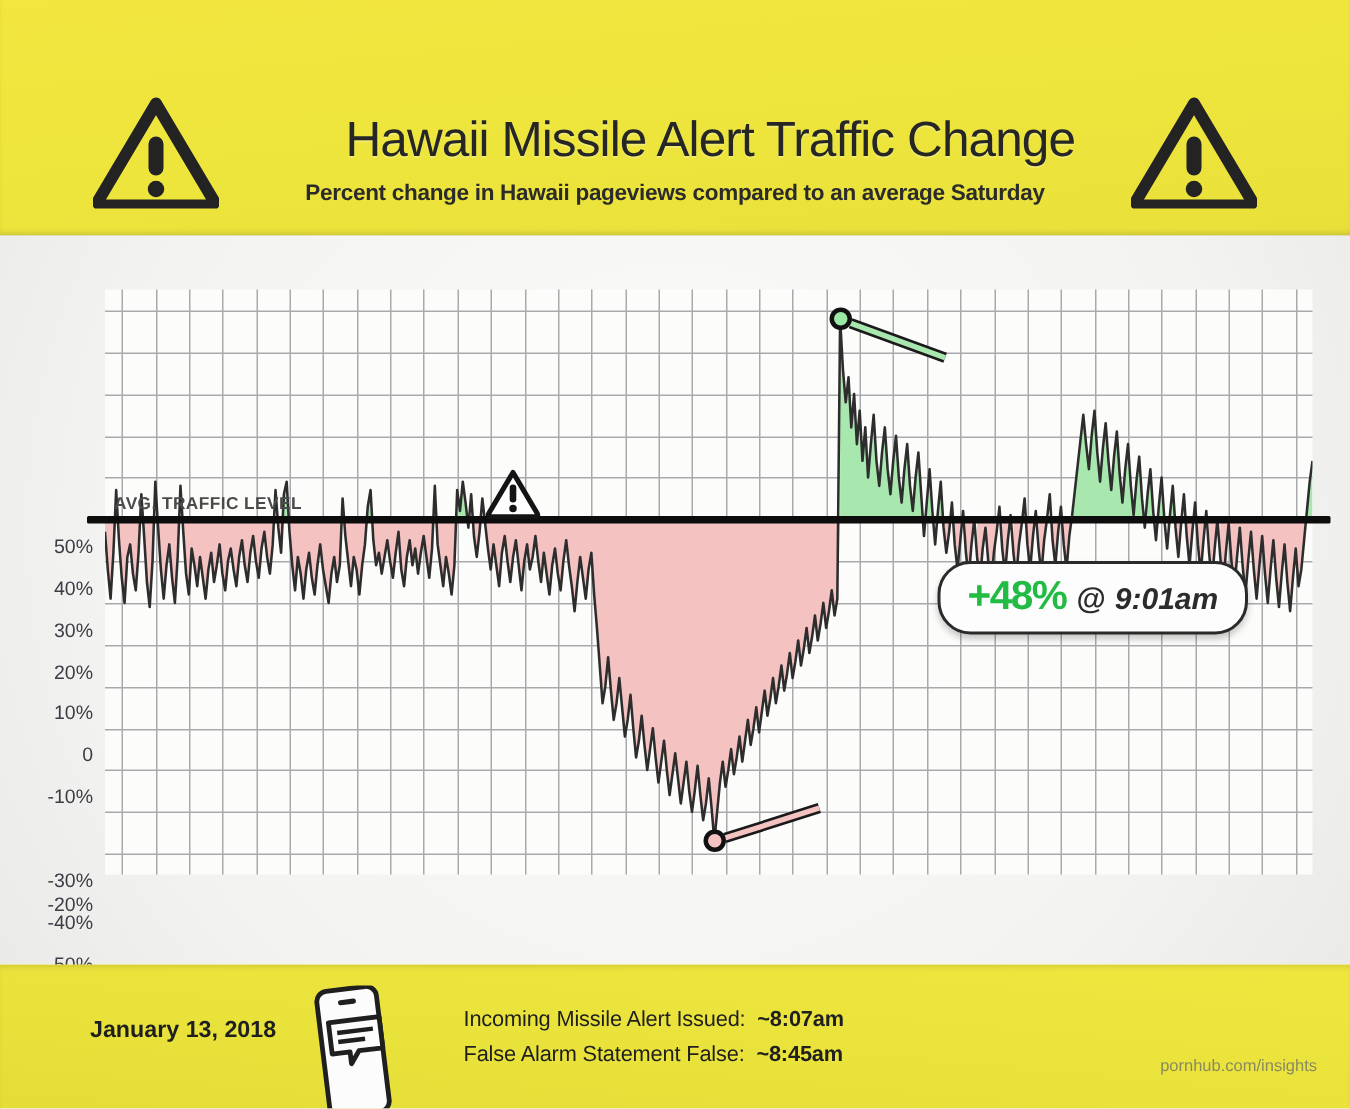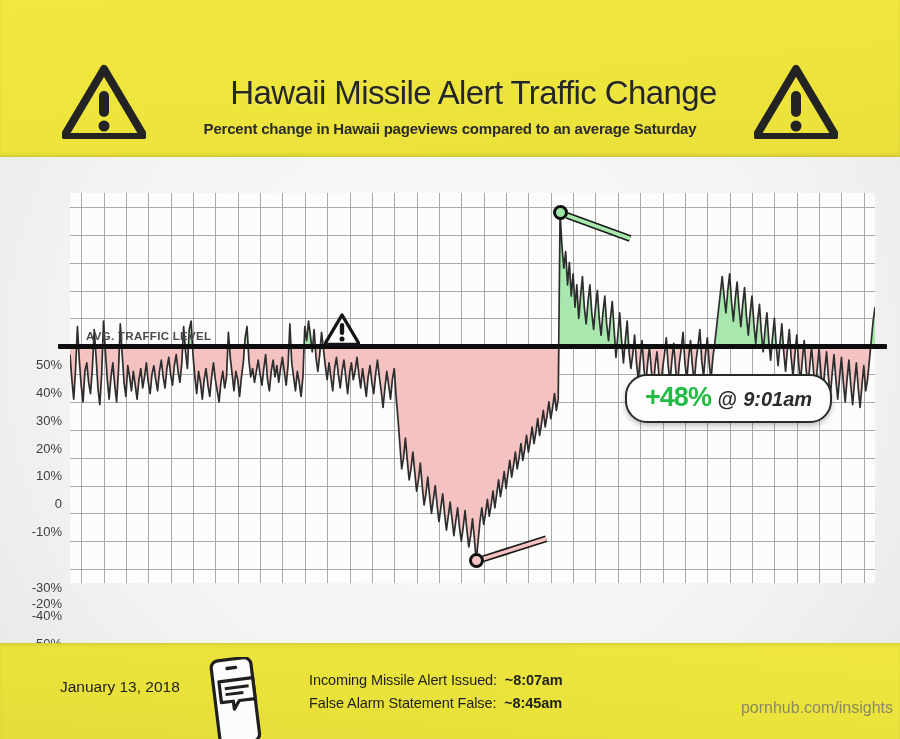--- a/index.html
+++ b/index.html
@@ -90,28 +90,28 @@
   .leader{position:absolute;z-index:19;}
   .warn-chart{position:absolute;z-index:22;width:38px;height:34px;}
 
   
   .footer{
     position:absolute;left:0;top:643px;width:900px;height:96px;
     background:linear-gradient(185deg,#efe73e 0%,#e9e23b 60%,#e4dd38 100%);
     box-shadow:inset 0 3px 4px -2px rgba(0,0,0,.15);
   }
   .footer-date{
-    position:absolute;left:60px;top:35px;font-size:15.5px;font-weight:normal;color:#1f1f1f;
+    position:absolute;left:60px;top:35px;font-size:15.5px;font-weight:bold;color:#1f1f1f;
   }
   .phone-icon{position:absolute;left:206px;top:14px;width:58px;height:82px;}
   .footer-lines{position:absolute;left:309px;top:29px;}
   .footer-line{font-size:14.5px;color:#1f1f1f;margin-bottom:7px;letter-spacing:-.1px;}
   .footer-line b{font-weight:bold;}
   .footer-url{
-    position:absolute;right:7px;bottom:22px;font-size:16px;color:#8a8a62;
+    position:absolute;right:22px;bottom:22px;font-size:11px;color:#8a8a62;
   }
 </style>
 </head>
 <body>
 
 <div class="infographic">
 
   <div class="header">
     <div class="title">Hawaii Missile Alert Traffic Change</div>
     <div class="subtitle">Percent change in Hawaii pageviews compared to an average Saturday</div>
@@ -183,21 +183,21 @@
           <div class="gridline-v" style="left: 749.097px;"></div>
           <div class="gridline-v" style="left: 771.458px;"></div>
           <div class="gridline-v" style="left: 793.819px;"></div>
         </div>
       <svg class="series-svg" id="series-svg" width="805" height="390">
           <path d="M 7.45 153.21 L 7.45 133.71 L 9.32 153.21 Z M 24.22 153.21 L 24.22 136.50 L 26.09 153.21 Z M 33.54 153.21 L 33.54 128.14 L 35.41 153.21 Z M 50.31 153.21 L 50.31 130.93 L 52.18 153.21 Z M 113.67 153.21 L 113.67 133.71 L 115.53 153.21 Z M 119.26 153.21 L 119.26 136.50 L 121.12 128.14 L 122.99 153.21 Z M 158.39 153.21 L 158.39 139.29 L 160.25 153.21 Z M 175.16 153.21 L 175.16 144.86 L 177.03 133.71 L 178.89 153.21 Z M 219.88 153.21 L 219.88 130.93 L 221.75 153.21 Z M 234.79 153.21 L 234.79 133.71 L 236.66 147.64 L 238.52 128.14 L 240.38 142.07 L 242.25 153.21 Z M 244.11 153.21 L 244.11 136.50 L 245.97 153.21 Z M 251.56 153.21 L 251.56 139.29 L 253.43 153.21 Z M 490.08 153.21 L 490.08 19.50 L 491.94 52.93 L 493.81 75.21 L 495.67 58.50 L 497.53 91.93 L 499.40 69.64 L 501.26 103.07 L 503.13 80.79 L 504.99 114.21 L 506.85 91.93 L 508.72 125.36 L 510.58 103.07 L 512.44 83.57 L 514.31 114.21 L 516.17 130.93 L 518.03 108.64 L 519.90 91.93 L 521.76 119.79 L 523.62 136.50 L 525.49 114.21 L 527.35 97.50 L 529.21 125.36 L 531.08 142.07 L 532.94 119.79 L 534.80 103.07 L 536.67 130.93 L 538.53 147.64 L 540.39 125.36 L 542.26 108.64 L 544.12 136.50 L 545.98 153.21 Z M 547.85 153.21 L 547.85 142.07 L 549.71 119.79 L 551.57 147.64 L 553.44 153.21 Z M 555.30 153.21 L 555.30 147.64 L 557.16 128.14 L 559.03 153.21 Z M 564.62 153.21 L 564.62 142.07 L 566.48 153.21 Z M 572.07 153.21 L 572.07 147.64 L 573.94 153.21 Z M 596.30 153.21 L 596.30 144.86 L 598.16 153.21 Z M 603.75 153.21 L 603.75 150.43 L 605.61 153.21 Z M 613.07 153.21 L 613.07 139.29 L 614.93 153.21 Z M 620.52 153.21 L 620.52 147.64 L 622.38 153.21 Z M 629.84 153.21 L 629.84 136.50 L 631.70 153.21 Z M 637.29 153.21 L 637.29 144.86 L 639.16 153.21 Z M 644.75 153.21 L 644.75 150.43 L 646.61 133.71 L 648.47 117.00 L 650.34 100.29 L 652.20 83.57 L 654.06 103.07 L 655.93 119.79 L 657.79 97.50 L 659.65 80.79 L 661.52 108.64 L 663.38 128.14 L 665.24 105.86 L 667.11 89.14 L 668.97 114.21 L 670.83 133.71 L 672.70 111.43 L 674.56 94.71 L 676.42 122.57 L 678.29 142.07 L 680.15 119.79 L 682.01 103.07 L 683.88 130.93 L 685.74 150.43 L 687.60 128.14 L 689.47 111.43 L 691.33 139.29 L 693.19 153.21 Z M 695.06 153.21 L 695.06 136.50 L 696.92 119.79 L 698.78 147.64 L 700.65 153.21 Z M 702.51 153.21 L 702.51 144.86 L 704.38 125.36 L 706.24 153.21 Z M 709.97 153.21 L 709.97 150.43 L 711.83 130.93 L 713.69 153.21 Z M 719.28 153.21 L 719.28 136.50 L 721.15 153.21 Z M 726.74 153.21 L 726.74 142.07 L 728.60 153.21 Z M 734.19 153.21 L 734.19 147.64 L 736.05 153.21 Z M 801.27 153.21 L 801.27 147.64 L 803.14 128.14 L 805.00 114.21 L 805.00 153.21 Z " fill="#a8e8ae" stroke="none"></path>
           <path d="M 0.00 153.21 L 0.00 161.57 L 1.86 186.64 L 3.73 206.14 L 5.59 175.50 L 7.45 153.21 Z M 9.32 153.21 L 9.32 167.14 L 11.18 192.21 L 13.04 208.93 L 14.91 178.29 L 16.77 169.93 L 18.63 189.43 L 20.50 200.57 L 22.36 175.50 L 24.22 153.21 Z M 26.09 153.21 L 26.09 164.36 L 27.95 195.00 L 29.81 211.71 L 31.68 181.07 L 33.54 153.21 Z M 35.41 153.21 L 35.41 158.79 L 37.27 186.64 L 39.13 206.14 L 41.00 183.86 L 42.86 169.93 L 44.72 192.21 L 46.59 208.93 L 48.45 178.29 L 50.31 153.21 Z M 52.18 153.21 L 52.18 161.57 L 54.04 189.43 L 55.90 203.36 L 57.77 172.71 L 59.63 183.86 L 61.49 197.79 L 63.36 178.29 L 65.22 192.21 L 67.08 206.14 L 68.95 186.64 L 70.81 175.50 L 72.67 195.00 L 74.54 183.86 L 76.40 169.93 L 78.26 189.43 L 80.13 200.57 L 81.99 181.07 L 83.85 172.71 L 85.72 186.64 L 87.58 197.79 L 89.44 178.29 L 91.31 167.14 L 93.17 183.86 L 95.03 195.00 L 96.90 175.50 L 98.76 164.36 L 100.63 181.07 L 102.49 192.21 L 104.35 172.71 L 106.22 161.57 L 108.08 178.29 L 109.94 189.43 L 111.81 169.93 L 113.67 153.21 Z M 115.53 153.21 L 115.53 158.79 L 117.40 175.50 L 119.26 153.21 Z M 122.99 153.21 L 122.99 161.57 L 124.85 183.86 L 126.71 200.57 L 128.58 178.29 L 130.44 189.43 L 132.30 206.14 L 134.17 186.64 L 136.03 175.50 L 137.89 192.21 L 139.76 203.36 L 141.62 183.86 L 143.48 169.93 L 145.35 186.64 L 147.21 197.79 L 149.07 208.93 L 150.94 189.43 L 152.80 178.29 L 154.66 195.00 L 156.53 183.86 L 158.39 153.21 Z M 160.25 153.21 L 160.25 164.36 L 162.12 181.07 L 163.98 197.79 L 165.84 178.29 L 167.71 186.64 L 169.57 203.36 L 171.44 183.86 L 173.30 169.93 L 175.16 153.21 Z M 178.89 153.21 L 178.89 167.14 L 180.75 183.86 L 182.62 175.50 L 184.48 189.43 L 186.34 178.29 L 188.21 167.14 L 190.07 181.07 L 191.93 192.21 L 193.80 175.50 L 195.66 161.57 L 197.52 186.64 L 199.39 197.79 L 201.25 178.29 L 203.11 167.14 L 204.98 183.86 L 206.84 172.71 L 208.70 189.43 L 210.57 175.50 L 212.43 164.36 L 214.29 178.29 L 216.16 192.21 L 218.02 172.71 L 219.88 153.21 Z M 221.75 153.21 L 221.75 169.93 L 223.61 183.86 L 225.47 197.79 L 227.34 178.29 L 229.20 189.43 L 231.06 203.36 L 232.93 183.86 L 234.79 153.21 Z M 242.25 153.21 L 242.25 158.79 L 244.11 153.21 Z M 245.97 153.21 L 245.97 164.36 L 247.84 178.29 L 249.70 161.57 L 251.56 153.21 Z M 253.43 153.21 L 253.43 156.00 L 255.29 172.71 L 257.15 186.64 L 259.02 169.93 L 260.88 183.86 L 262.74 197.79 L 264.61 175.50 L 266.47 164.36 L 268.33 181.07 L 270.20 195.00 L 272.06 178.29 L 273.92 167.14 L 275.79 183.86 L 277.65 200.57 L 279.51 181.07 L 281.38 169.93 L 283.24 186.64 L 285.10 178.29 L 286.97 164.36 L 288.83 181.07 L 290.69 195.00 L 292.56 175.50 L 294.42 189.43 L 296.28 203.36 L 298.15 183.86 L 300.01 172.71 L 301.88 189.43 L 303.74 200.57 L 305.60 181.07 L 307.47 167.14 L 309.33 183.86 L 311.19 197.79 L 313.06 214.50 L 314.92 195.00 L 316.78 178.29 L 318.65 192.21 L 320.51 206.14 L 322.37 186.64 L 324.24 175.50 L 326.10 203.36 L 327.96 225.64 L 329.83 250.71 L 331.69 275.79 L 333.55 264.64 L 335.42 245.14 L 337.28 267.43 L 339.14 286.93 L 341.01 275.79 L 342.87 259.07 L 344.73 278.57 L 346.60 298.07 L 348.46 286.93 L 350.32 270.21 L 352.19 292.50 L 354.05 312.00 L 355.91 300.86 L 357.78 284.14 L 359.64 303.64 L 361.50 320.36 L 363.37 306.43 L 365.23 292.50 L 367.09 312.00 L 368.96 328.71 L 370.82 314.79 L 372.69 300.86 L 374.55 320.36 L 376.41 337.07 L 378.28 323.14 L 380.14 309.21 L 382.00 325.93 L 383.87 342.64 L 385.73 328.71 L 387.59 314.79 L 389.46 334.29 L 391.32 348.21 L 393.18 334.29 L 395.05 317.57 L 396.91 337.07 L 398.77 353.79 L 400.64 342.64 L 402.50 325.93 L 404.36 345.43 L 406.23 367.71 L 408.09 348.21 L 409.95 328.71 L 411.82 314.79 L 413.68 331.50 L 415.54 320.36 L 417.41 306.43 L 419.27 323.14 L 421.13 312.00 L 423.00 298.07 L 424.86 314.79 L 426.72 300.86 L 428.59 286.93 L 430.45 303.64 L 432.31 292.50 L 434.18 278.57 L 436.04 295.29 L 437.91 281.36 L 439.77 267.43 L 441.63 284.14 L 443.50 273.00 L 445.36 259.07 L 447.22 275.79 L 449.09 264.64 L 450.95 250.71 L 452.81 267.43 L 454.68 256.29 L 456.54 242.36 L 458.40 259.07 L 460.27 247.93 L 462.13 234.00 L 463.99 250.71 L 465.86 239.57 L 467.72 225.64 L 469.58 242.36 L 471.45 231.21 L 473.31 217.29 L 475.17 234.00 L 477.04 222.86 L 478.90 208.93 L 480.76 225.64 L 482.63 214.50 L 484.49 200.57 L 486.35 217.29 L 488.22 206.14 L 490.08 153.21 Z M 545.98 153.21 L 545.98 164.36 L 547.85 153.21 Z M 553.44 153.21 L 553.44 169.93 L 555.30 153.21 Z M 559.03 153.21 L 559.03 158.79 L 560.89 175.50 L 562.75 161.57 L 564.62 153.21 Z M 566.48 153.21 L 566.48 169.93 L 568.34 186.64 L 570.21 167.14 L 572.07 153.21 Z M 573.94 153.21 L 573.94 175.50 L 575.80 192.21 L 577.66 169.93 L 579.53 153.21 Z M 581.39 153.21 L 581.39 178.29 L 583.25 195.00 L 585.12 172.71 L 586.98 158.79 L 588.84 181.07 L 590.71 197.79 L 592.57 175.50 L 594.43 161.57 L 596.30 153.21 Z M 598.16 153.21 L 598.16 172.71 L 600.02 189.43 L 601.89 167.14 L 603.75 153.21 Z M 605.61 153.21 L 605.61 175.50 L 607.48 192.21 L 609.34 169.93 L 611.20 156.00 L 613.07 153.21 Z M 614.93 153.21 L 614.93 169.93 L 616.79 186.64 L 618.66 164.36 L 620.52 153.21 Z M 622.38 153.21 L 622.38 172.71 L 624.25 189.43 L 626.11 167.14 L 627.97 153.21 Z M 631.70 153.21 L 631.70 167.14 L 633.56 183.86 L 635.43 161.57 L 637.29 153.21 Z M 639.16 153.21 L 639.16 169.93 L 641.02 186.64 L 642.88 164.36 L 644.75 153.21 Z M 693.19 153.21 L 693.19 158.79 L 695.06 153.21 Z M 700.65 153.21 L 700.65 167.14 L 702.51 153.21 Z M 708.10 153.21 L 708.10 172.71 L 709.97 153.21 Z M 713.69 153.21 L 713.69 158.79 L 715.56 178.29 L 717.42 156.00 L 719.28 153.21 Z M 721.15 153.21 L 721.15 164.36 L 723.01 183.86 L 724.87 161.57 L 726.74 153.21 Z M 728.60 153.21 L 728.60 169.93 L 730.46 189.43 L 732.33 167.14 L 734.19 153.21 Z M 736.05 153.21 L 736.05 175.50 L 737.92 195.00 L 739.78 172.71 L 741.64 153.21 Z M 743.51 153.21 L 743.51 178.29 L 745.37 197.79 L 747.23 175.50 L 749.10 156.00 L 750.96 181.07 L 752.82 200.57 L 754.69 178.29 L 756.55 158.79 L 758.41 183.86 L 760.28 203.36 L 762.14 181.07 L 764.00 161.57 L 765.87 186.64 L 767.73 206.14 L 769.59 183.86 L 771.46 164.36 L 773.32 189.43 L 775.19 208.93 L 777.05 186.64 L 778.91 167.14 L 780.78 192.21 L 782.64 211.71 L 784.50 189.43 L 786.37 169.93 L 788.23 195.00 L 790.09 214.50 L 791.96 192.21 L 793.82 172.71 L 795.68 197.79 L 797.55 186.64 L 799.41 167.14 L 801.27 153.21 Z " fill="#f5c2c2" stroke="none"></path>
           <path d="M 0.00 161.57 L 1.86 186.64 L 3.73 206.14 L 5.59 175.50 L 7.45 133.71 L 9.32 167.14 L 11.18 192.21 L 13.04 208.93 L 14.91 178.29 L 16.77 169.93 L 18.63 189.43 L 20.50 200.57 L 22.36 175.50 L 24.22 136.50 L 26.09 164.36 L 27.95 195.00 L 29.81 211.71 L 31.68 181.07 L 33.54 128.14 L 35.41 158.79 L 37.27 186.64 L 39.13 206.14 L 41.00 183.86 L 42.86 169.93 L 44.72 192.21 L 46.59 208.93 L 48.45 178.29 L 50.31 130.93 L 52.18 161.57 L 54.04 189.43 L 55.90 203.36 L 57.77 172.71 L 59.63 183.86 L 61.49 197.79 L 63.36 178.29 L 65.22 192.21 L 67.08 206.14 L 68.95 186.64 L 70.81 175.50 L 72.67 195.00 L 74.54 183.86 L 76.40 169.93 L 78.26 189.43 L 80.13 200.57 L 81.99 181.07 L 83.85 172.71 L 85.72 186.64 L 87.58 197.79 L 89.44 178.29 L 91.31 167.14 L 93.17 183.86 L 95.03 195.00 L 96.90 175.50 L 98.76 164.36 L 100.63 181.07 L 102.49 192.21 L 104.35 172.71 L 106.22 161.57 L 108.08 178.29 L 109.94 189.43 L 111.81 169.93 L 113.67 133.71 L 115.53 158.79 L 117.40 175.50 L 119.26 136.50 L 121.12 128.14 L 122.99 161.57 L 124.85 183.86 L 126.71 200.57 L 128.58 178.29 L 130.44 189.43 L 132.30 206.14 L 134.17 186.64 L 136.03 175.50 L 137.89 192.21 L 139.76 203.36 L 141.62 183.86 L 143.48 169.93 L 145.35 186.64 L 147.21 197.79 L 149.07 208.93 L 150.94 189.43 L 152.80 178.29 L 154.66 195.00 L 156.53 183.86 L 158.39 139.29 L 160.25 164.36 L 162.12 181.07 L 163.98 197.79 L 165.84 178.29 L 167.71 186.64 L 169.57 203.36 L 171.44 183.86 L 173.30 169.93 L 175.16 144.86 L 177.03 133.71 L 178.89 167.14 L 180.75 183.86 L 182.62 175.50 L 184.48 189.43 L 186.34 178.29 L 188.21 167.14 L 190.07 181.07 L 191.93 192.21 L 193.80 175.50 L 195.66 161.57 L 197.52 186.64 L 199.39 197.79 L 201.25 178.29 L 203.11 167.14 L 204.98 183.86 L 206.84 172.71 L 208.70 189.43 L 210.57 175.50 L 212.43 164.36 L 214.29 178.29 L 216.16 192.21 L 218.02 172.71 L 219.88 130.93 L 221.75 169.93 L 223.61 183.86 L 225.47 197.79 L 227.34 178.29 L 229.20 189.43 L 231.06 203.36 L 232.93 183.86 L 234.79 133.71 L 236.66 147.64 L 238.52 128.14 L 240.38 142.07 L 242.25 158.79 L 244.11 136.50 L 245.97 164.36 L 247.84 178.29 L 249.70 161.57 L 251.56 139.29 L 253.43 156.00 L 255.29 172.71 L 257.15 186.64 L 259.02 169.93 L 260.88 183.86 L 262.74 197.79 L 264.61 175.50 L 266.47 164.36 L 268.33 181.07 L 270.20 195.00 L 272.06 178.29 L 273.92 167.14 L 275.79 183.86 L 277.65 200.57 L 279.51 181.07 L 281.38 169.93 L 283.24 186.64 L 285.10 178.29 L 286.97 164.36 L 288.83 181.07 L 290.69 195.00 L 292.56 175.50 L 294.42 189.43 L 296.28 203.36 L 298.15 183.86 L 300.01 172.71 L 301.88 189.43 L 303.74 200.57 L 305.60 181.07 L 307.47 167.14 L 309.33 183.86 L 311.19 197.79 L 313.06 214.50 L 314.92 195.00 L 316.78 178.29 L 318.65 192.21 L 320.51 206.14 L 322.37 186.64 L 324.24 175.50 L 326.10 203.36 L 327.96 225.64 L 329.83 250.71 L 331.69 275.79 L 333.55 264.64 L 335.42 245.14 L 337.28 267.43 L 339.14 286.93 L 341.01 275.79 L 342.87 259.07 L 344.73 278.57 L 346.60 298.07 L 348.46 286.93 L 350.32 270.21 L 352.19 292.50 L 354.05 312.00 L 355.91 300.86 L 357.78 284.14 L 359.64 303.64 L 361.50 320.36 L 363.37 306.43 L 365.23 292.50 L 367.09 312.00 L 368.96 328.71 L 370.82 314.79 L 372.69 300.86 L 374.55 320.36 L 376.41 337.07 L 378.28 323.14 L 380.14 309.21 L 382.00 325.93 L 383.87 342.64 L 385.73 328.71 L 387.59 314.79 L 389.46 334.29 L 391.32 348.21 L 393.18 334.29 L 395.05 317.57 L 396.91 337.07 L 398.77 353.79 L 400.64 342.64 L 402.50 325.93 L 404.36 345.43 L 406.23 367.71 L 408.09 348.21 L 409.95 328.71 L 411.82 314.79 L 413.68 331.50 L 415.54 320.36 L 417.41 306.43 L 419.27 323.14 L 421.13 312.00 L 423.00 298.07 L 424.86 314.79 L 426.72 300.86 L 428.59 286.93 L 430.45 303.64 L 432.31 292.50 L 434.18 278.57 L 436.04 295.29 L 437.91 281.36 L 439.77 267.43 L 441.63 284.14 L 443.50 273.00 L 445.36 259.07 L 447.22 275.79 L 449.09 264.64 L 450.95 250.71 L 452.81 267.43 L 454.68 256.29 L 456.54 242.36 L 458.40 259.07 L 460.27 247.93 L 462.13 234.00 L 463.99 250.71 L 465.86 239.57 L 467.72 225.64 L 469.58 242.36 L 471.45 231.21 L 473.31 217.29 L 475.17 234.00 L 477.04 222.86 L 478.90 208.93 L 480.76 225.64 L 482.63 214.50 L 484.49 200.57 L 486.35 217.29 L 488.22 206.14 L 490.08 19.50 L 491.94 52.93 L 493.81 75.21 L 495.67 58.50 L 497.53 91.93 L 499.40 69.64 L 501.26 103.07 L 503.13 80.79 L 504.99 114.21 L 506.85 91.93 L 508.72 125.36 L 510.58 103.07 L 512.44 83.57 L 514.31 114.21 L 516.17 130.93 L 518.03 108.64 L 519.90 91.93 L 521.76 119.79 L 523.62 136.50 L 525.49 114.21 L 527.35 97.50 L 529.21 125.36 L 531.08 142.07 L 532.94 119.79 L 534.80 103.07 L 536.67 130.93 L 538.53 147.64 L 540.39 125.36 L 542.26 108.64 L 544.12 136.50 L 545.98 164.36 L 547.85 142.07 L 549.71 119.79 L 551.57 147.64 L 553.44 169.93 L 555.30 147.64 L 557.16 128.14 L 559.03 158.79 L 560.89 175.50 L 562.75 161.57 L 564.62 142.07 L 566.48 169.93 L 568.34 186.64 L 570.21 167.14 L 572.07 147.64 L 573.94 175.50 L 575.80 192.21 L 577.66 169.93 L 579.53 153.21 L 581.39 178.29 L 583.25 195.00 L 585.12 172.71 L 586.98 158.79 L 588.84 181.07 L 590.71 197.79 L 592.57 175.50 L 594.43 161.57 L 596.30 144.86 L 598.16 172.71 L 600.02 189.43 L 601.89 167.14 L 603.75 150.43 L 605.61 175.50 L 607.48 192.21 L 609.34 169.93 L 611.20 156.00 L 613.07 139.29 L 614.93 169.93 L 616.79 186.64 L 618.66 164.36 L 620.52 147.64 L 622.38 172.71 L 624.25 189.43 L 626.11 167.14 L 627.97 153.21 L 629.84 136.50 L 631.70 167.14 L 633.56 183.86 L 635.43 161.57 L 637.29 144.86 L 639.16 169.93 L 641.02 186.64 L 642.88 164.36 L 644.75 150.43 L 646.61 133.71 L 648.47 117.00 L 650.34 100.29 L 652.20 83.57 L 654.06 103.07 L 655.93 119.79 L 657.79 97.50 L 659.65 80.79 L 661.52 108.64 L 663.38 128.14 L 665.24 105.86 L 667.11 89.14 L 668.97 114.21 L 670.83 133.71 L 672.70 111.43 L 674.56 94.71 L 676.42 122.57 L 678.29 142.07 L 680.15 119.79 L 682.01 103.07 L 683.88 130.93 L 685.74 150.43 L 687.60 128.14 L 689.47 111.43 L 691.33 139.29 L 693.19 158.79 L 695.06 136.50 L 696.92 119.79 L 698.78 147.64 L 700.65 167.14 L 702.51 144.86 L 704.38 125.36 L 706.24 153.21 L 708.10 172.71 L 709.97 150.43 L 711.83 130.93 L 713.69 158.79 L 715.56 178.29 L 717.42 156.00 L 719.28 136.50 L 721.15 164.36 L 723.01 183.86 L 724.87 161.57 L 726.74 142.07 L 728.60 169.93 L 730.46 189.43 L 732.33 167.14 L 734.19 147.64 L 736.05 175.50 L 737.92 195.00 L 739.78 172.71 L 741.64 153.21 L 743.51 178.29 L 745.37 197.79 L 747.23 175.50 L 749.10 156.00 L 750.96 181.07 L 752.82 200.57 L 754.69 178.29 L 756.55 158.79 L 758.41 183.86 L 760.28 203.36 L 762.14 181.07 L 764.00 161.57 L 765.87 186.64 L 767.73 206.14 L 769.59 183.86 L 771.46 164.36 L 773.32 189.43 L 775.19 208.93 L 777.05 186.64 L 778.91 167.14 L 780.78 192.21 L 782.64 211.71 L 784.50 189.43 L 786.37 169.93 L 788.23 195.00 L 790.09 214.50 L 791.96 192.21 L 793.82 172.71 L 795.68 197.79 L 797.55 186.64 L 799.41 167.14 L 801.27 147.64 L 803.14 128.14 L 805.00 114.21 " fill="none" stroke="#2d2d2d" stroke-width="1.7" stroke-linejoin="round"></path>
         </svg>
       <div class="zeroline" id="zeroline" style="top: 151.214px;"></div>
-      <div class="avg-label" id="avg-label" style="left: 6px; top: 137.214px; margin-left: 10px;">AVG. TRAFFIC LEVEL</div>
+      <div class="avg-label" id="avg-label" style="left: 6px; top: 137.214px;">AVG. TRAFFIC LEVEL</div>
 
       <svg class="warn-chart" id="warn-chart" viewBox="0 0 38 34" style="left: 253.06px; top: 119.214px;">
         <path d="M19 3 L35 30 Q36.5 32.5 33 32.5 L5 32.5 Q1.5 32.5 3 30 Z" fill="#ffffff" stroke="#141414" stroke-width="3.4" stroke-linejoin="round"></path>
         <rect x="16.8" y="11" width="4.4" height="12" rx="2.2" fill="#141414"></rect>
         <circle cx="19" cy="27" r="2.5" fill="#141414"></circle>
       </svg>
 
       <svg class="leader" id="leader-up" width="805" height="390">
           <g>
             <line x1="497.08101851851853" y1="22.5" x2="560.0810185185185" y2="45.5" stroke="#1a1a1a" stroke-width="7"></line>

